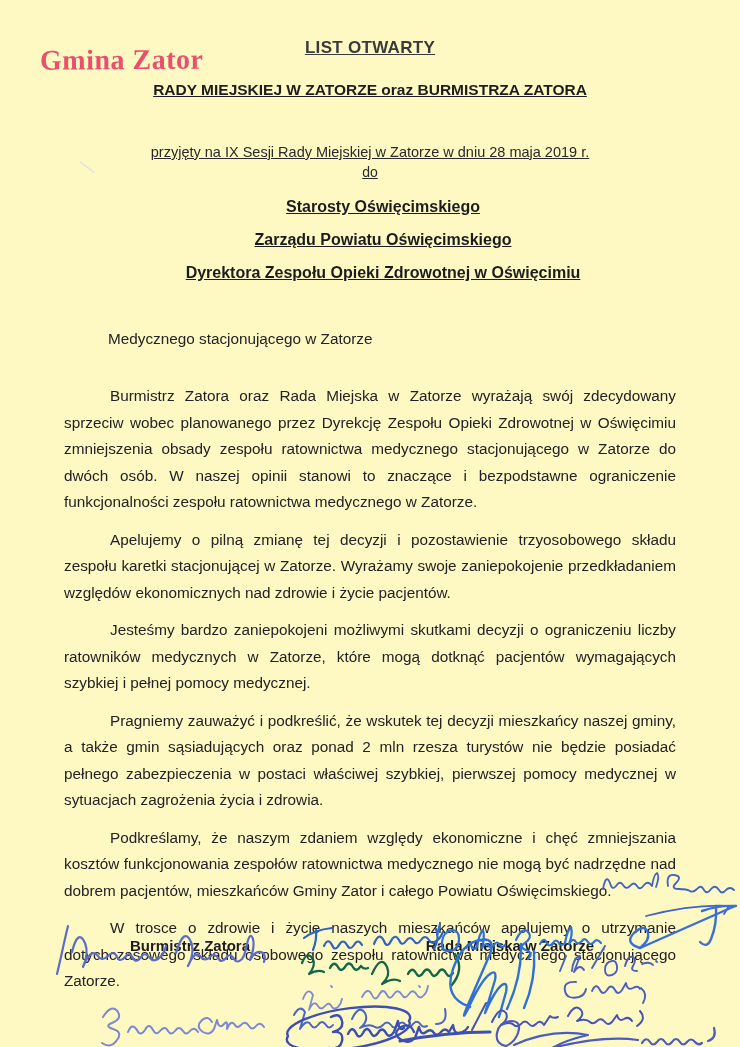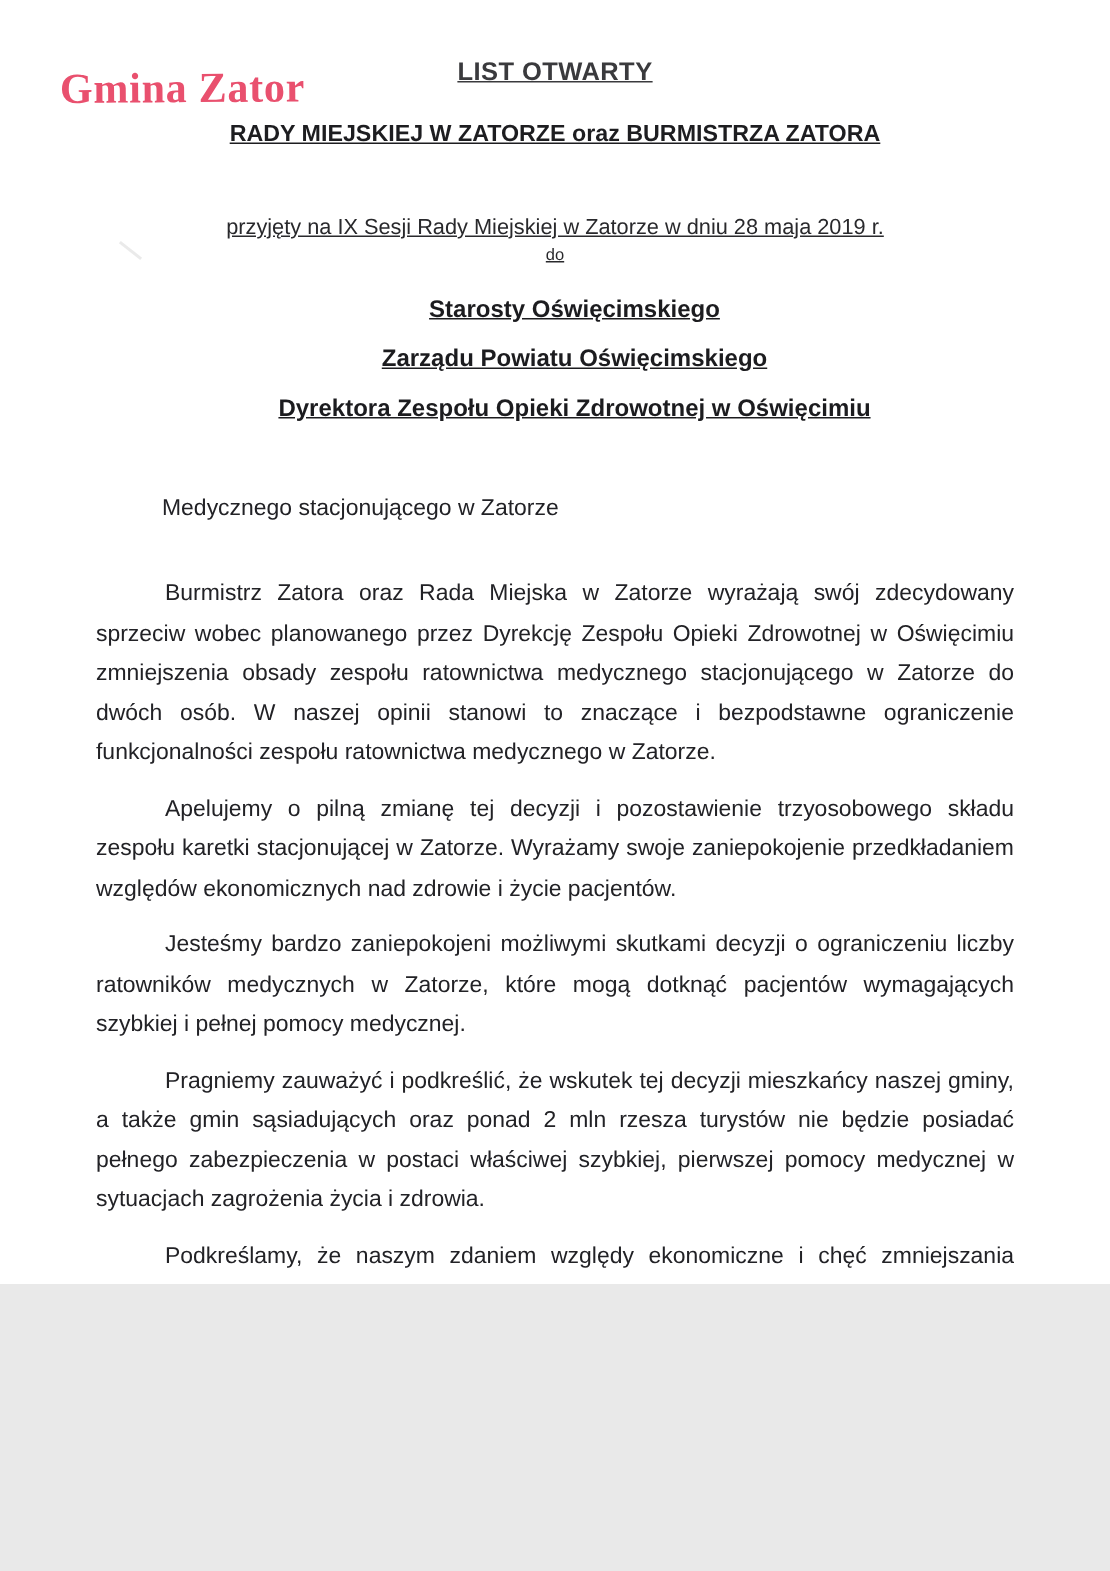--- a/index.html
+++ b/index.html
@@ -1,38 +1,38 @@
 <!DOCTYPE html>
 <html lang="pl"><head>
 <meta charset="utf-8">
 <style>
   html,body{margin:0;padding:0;background:#e9e9e9;}
   .page{
     position:relative;
-    width:740px;height:856px;
+    width:740px;height:1047px;
     margin:0 auto;
-    background:#ffffff;
+    background:#fef9c3;
     overflow:hidden;
     font-family:"Liberation Sans",sans-serif;
     color:#222225;
   }
   .abs{position:absolute;}
   .center{left:0;right:0;text-align:center;text-decoration:underline;}
   .logo{
     left:40px;top:44px;
     font-family:"Liberation Serif",serif;
     font-weight:bold;
     font-size:28px;
     letter-spacing:0.5px;
     transform:scaleY(1.02) rotate(-0.4deg);
   }
   .title{top:38px;font-size:17px;font-weight:bold;color:#3a3a3d;letter-spacing:0.3px;}
   .subtitle{top:81px;font-size:15.5px;font-weight:bold;color:#1d1d20;}
   .adopted{top:118px;font-size:14.5px;color:#29292c;margin-top:26px;}
-  .do-line{top:164px;font-size:11px;color:#29292c;}
+  .do-line{top:164px;font-size:14px;color:#29292c;}
   .addr{font-size:16px;font-weight:bold;color:#1c1c1f;padding-left:26px;}
   .addr-1{top:198px;}
   .addr-2{top:231px;}
   .addr-3{top:264px;}
   .subject{left:64px;top:325px;width:590px;font-size:15.3px;color:#222226;line-height:27px;}
   .subject .l2{margin-left:44px;}
   .body-text{
     left:64px;top:383px;width:612px;
     font-size:15.3px;line-height:26.5px;
     text-align:justify;

